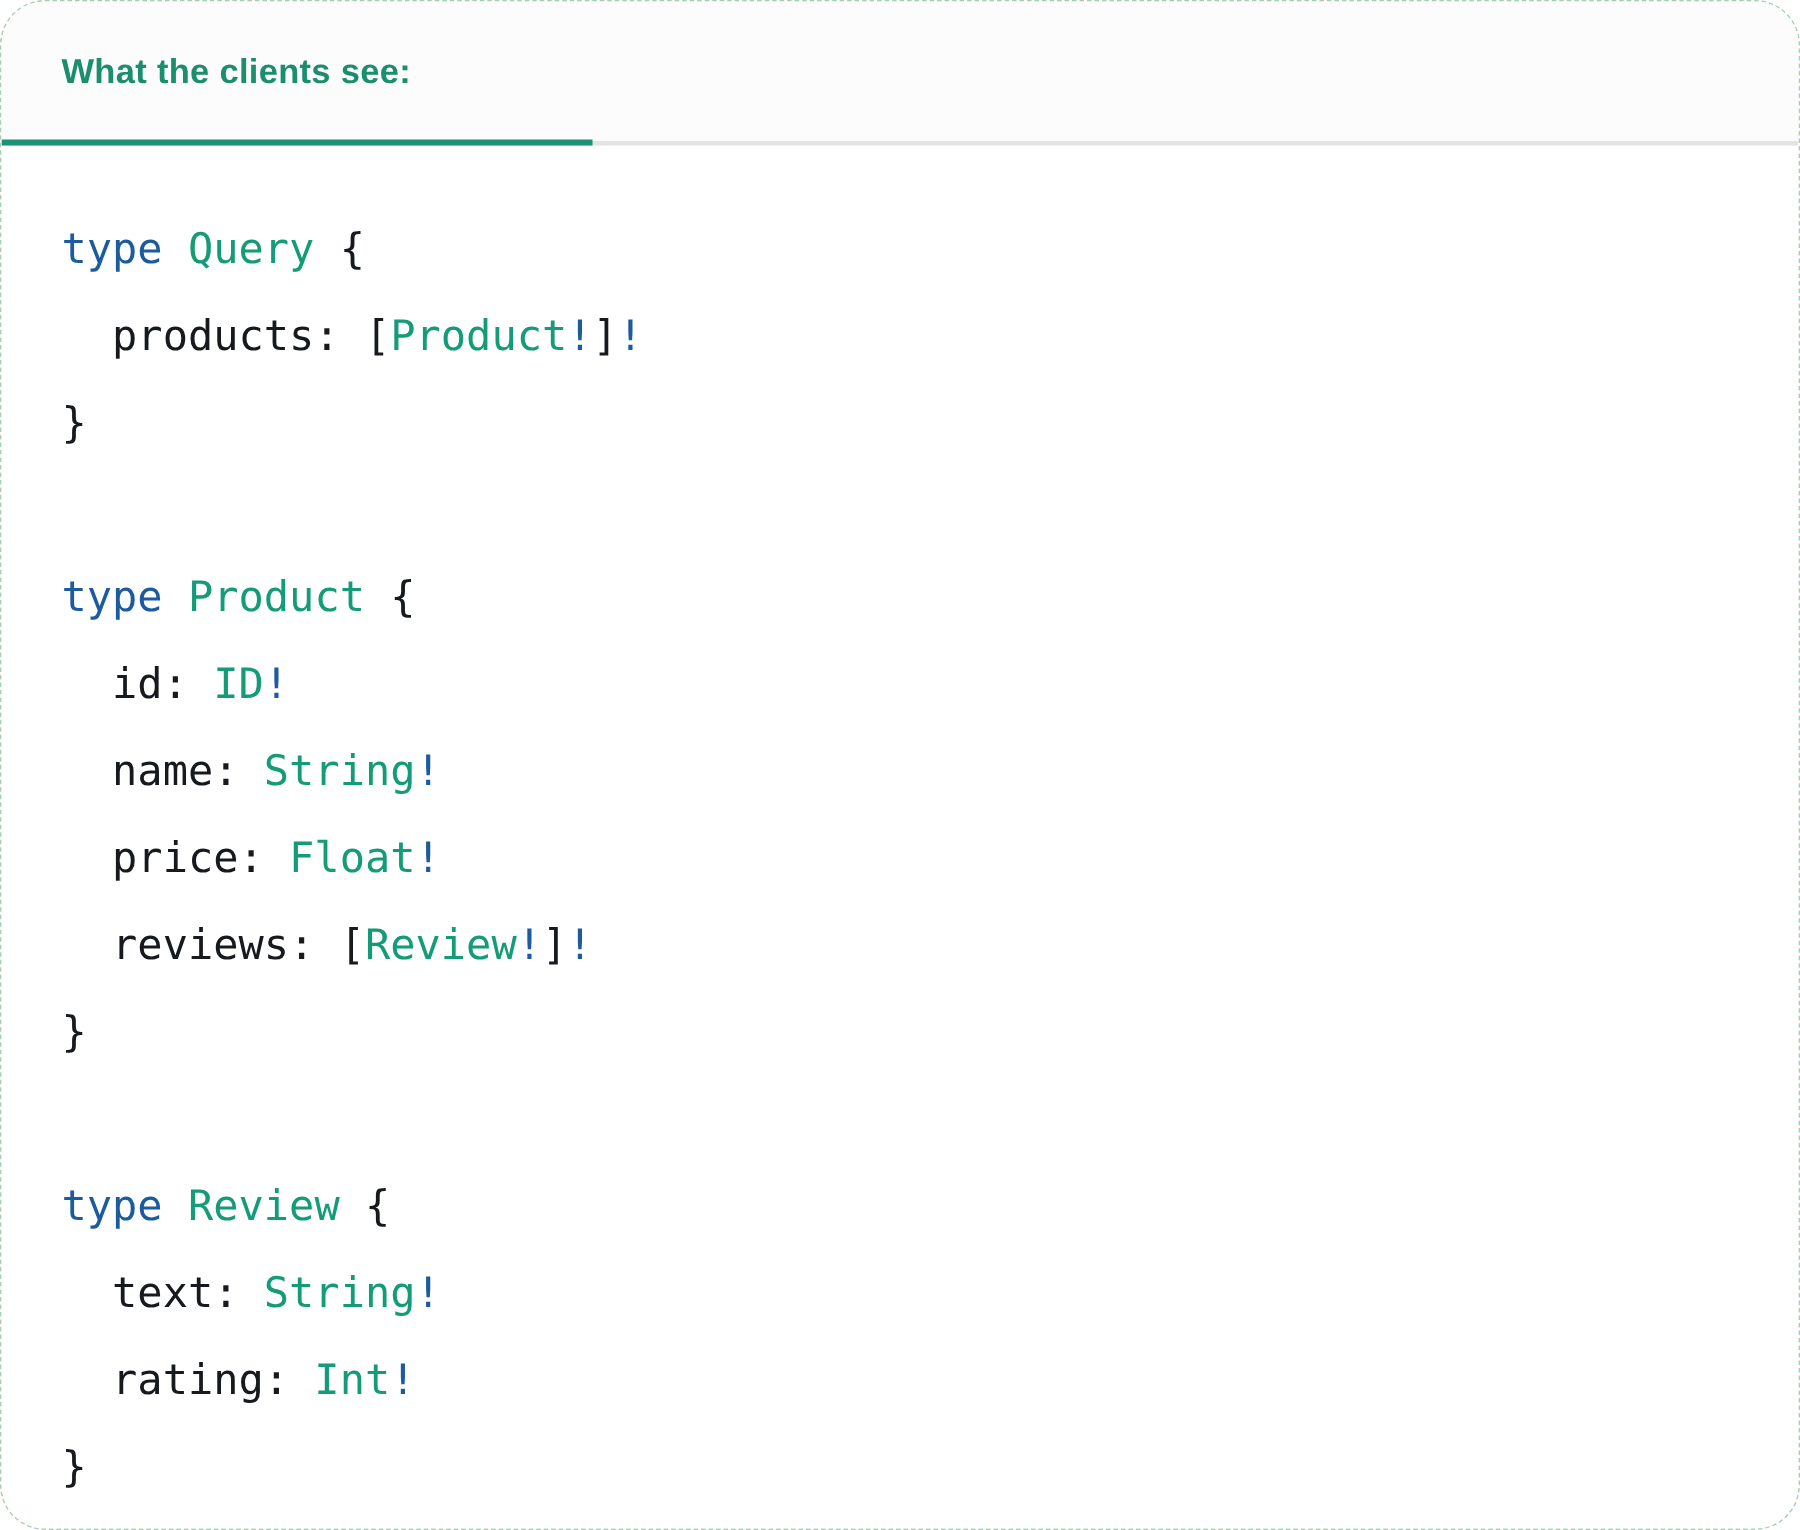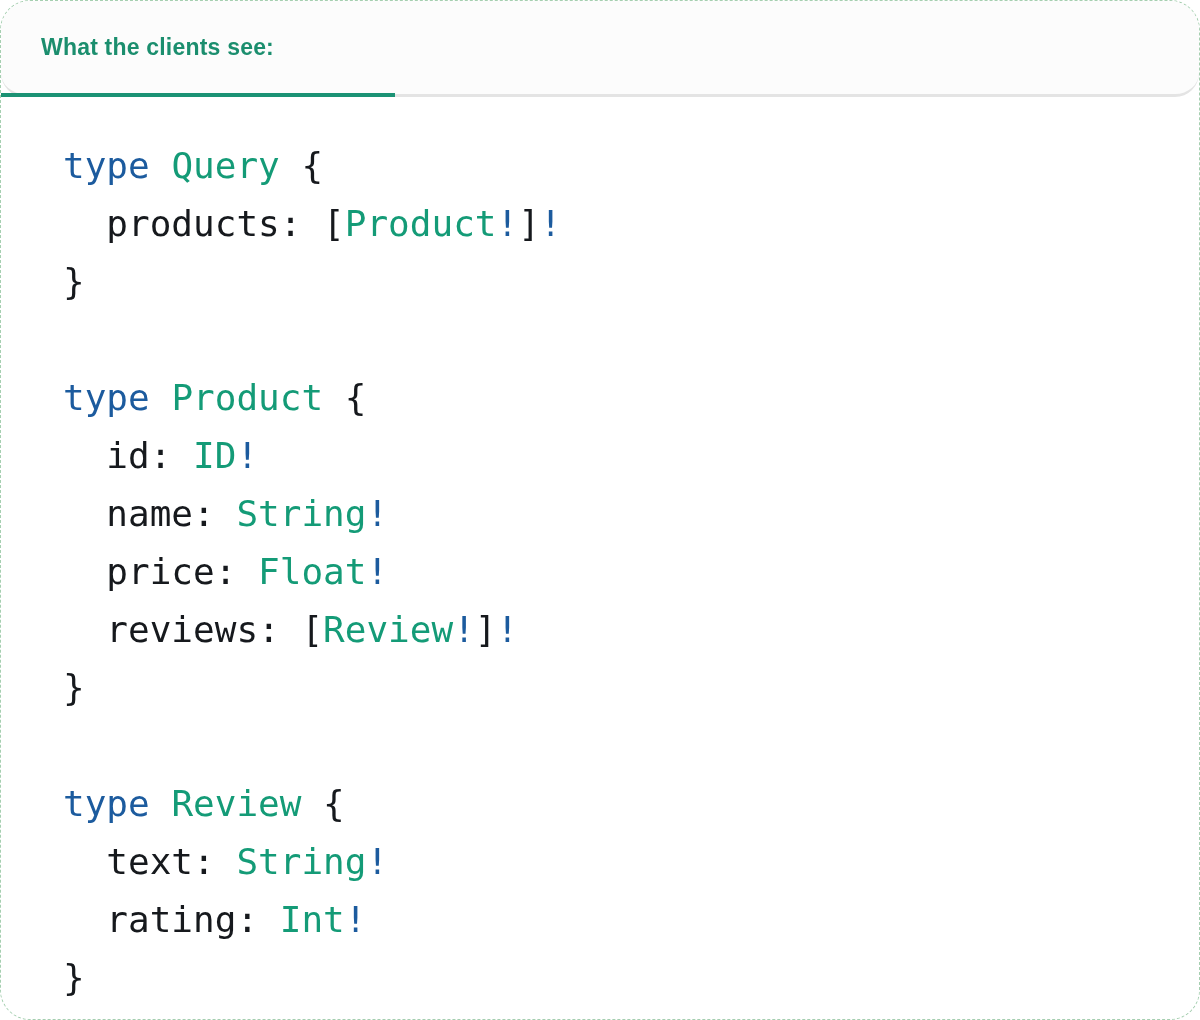--- a/index.html
+++ b/index.html
@@ -27,21 +27,20 @@
     border-radius: 30px;
     overflow: hidden;
   }
   .tab-bar {
     position: relative;
     height: 96px;
     background: var(--strip-bg);
     border-bottom: 3px solid var(--divider-gray);
     display: flex;
     align-items: center;
-    border-radius: 24px;
   }
   .tab {
     position: relative;
     height: 100%;
     width: 394px;
     display: flex;
     align-items: center;
     padding-left: 40px;
     cursor: pointer;
   }
@@ -54,23 +53,23 @@
   .tab::after {
     content: "";
     position: absolute;
     left: 0;
     right: 0;
     bottom: -3px;
     height: 4px;
     background: var(--tab-underline);
   }
   .code-block {
-    padding: 40px 40px 0 62px;
+    padding: 40px 40px 0 40px;
     font-family: "DejaVu Sans Mono", "Liberation Mono", monospace;
-    font-size: 36px;
+    font-size: 28px;
     line-height: 58px;
     white-space: pre;
     color: var(--text-dark);
   }
   .code-line { min-height: 58px; }
   .tok-kw { color: var(--keyword-blue); }
   .tok-ty { color: var(--accent-green); }
   .tok-pl { color: var(--text-dark); }
 </style>
 </head>

